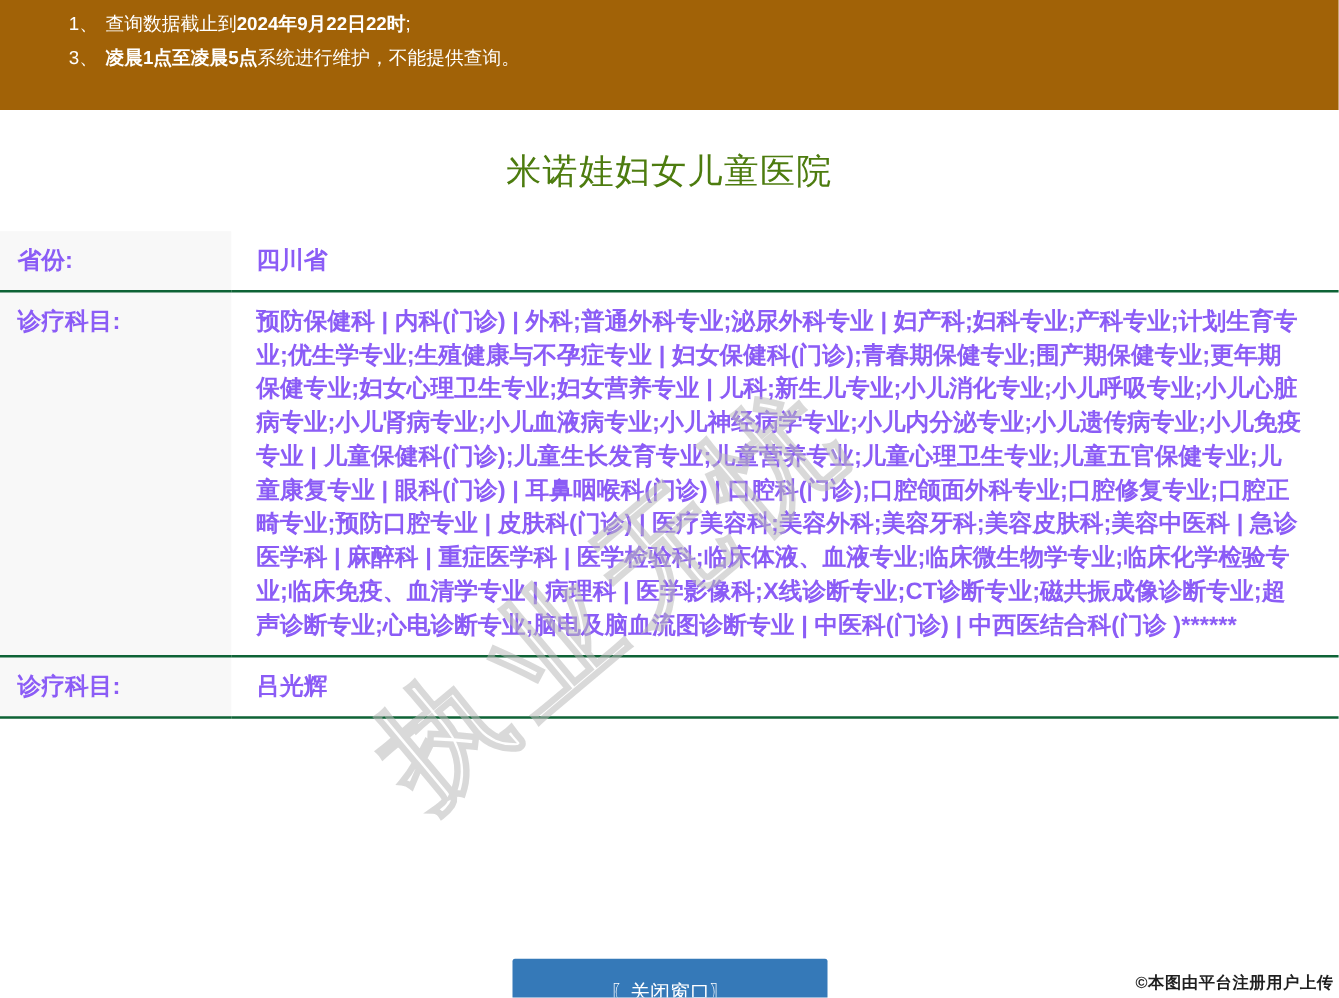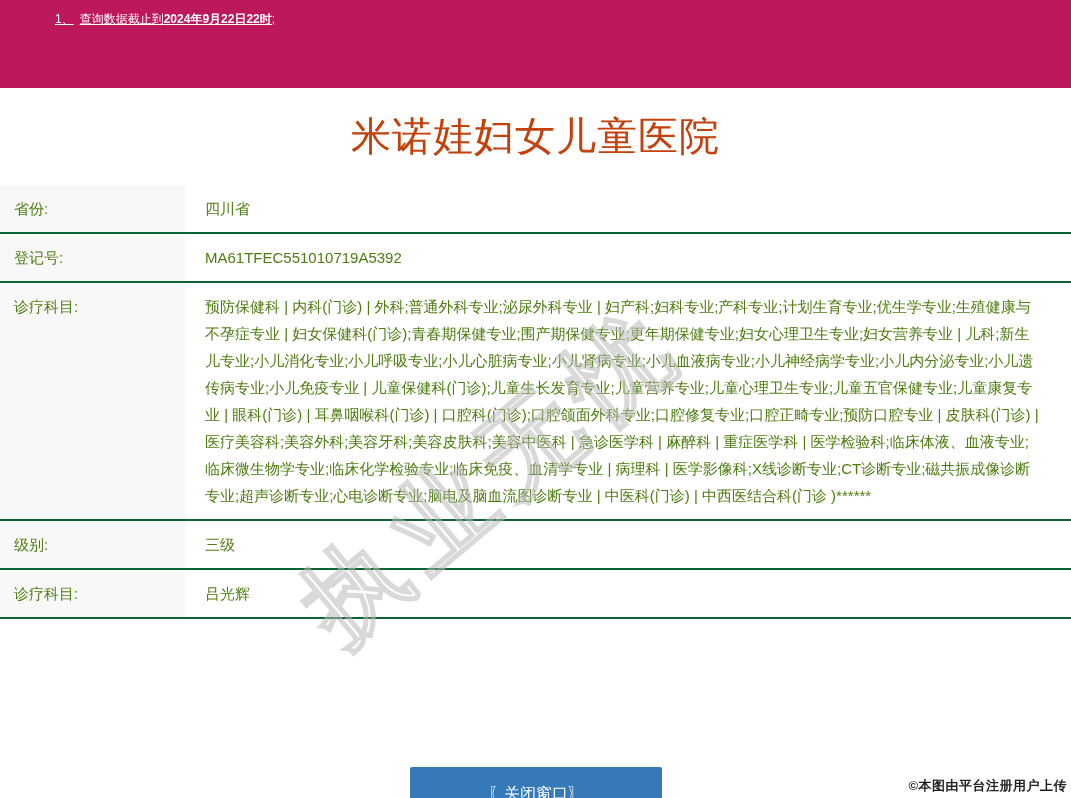--- a/index.html
+++ b/index.html
@@ -6,55 +6,55 @@
   html, body {
     width: 1071px; height: 798px;
     overflow: hidden;
     background: #ffffff;
     font-family: "Liberation Sans", "DejaVu Sans", sans-serif;
     position: relative;
   }
   
   .banner {
     width: 1071px; height: 88px;
-    background: #be185d;
+    background: #a16207;
     color: #ffffff;
     padding: 6px 0 0 55px;
-    font-size: 12px;
-    text-decoration: underline;
+    font-size: 15px;
   }
   .notice-line {
     line-height: 27px;
     white-space: nowrap;
   }
   .notice-line .num { margin-right: 6px; }
   .notice-line strong { font-weight: bold; }
   
   .title-wrap {
     height: 97px;
     display: flex; align-items: center; justify-content: center;
   }
   .hospital-title {
-    font-size: 40px;
+    font-size: 28px;
     font-weight: 400;
-    color: #c2410c;
+    color: #4d7c0f;
     letter-spacing: 1px;
   }
   
   .info-table {
     width: 1071px;
     border-collapse: collapse;
     table-layout: fixed;
   }
   .info-table td {
     border-bottom: 2px solid #0e6336;
     vertical-align: top;
-    font-size: 15px;
-    color: #4d7c0f;
+    font-size: 19px;
+    color: #8b5cf6;
     line-height: 27px;
+    font-weight: bold;
   }
   .info-table td.cell-label {
     width: 185px;
     background: #f8f8f8;
     padding: 10px 8px 10px 14px;
   }
   .info-table td.cell-value {
     padding: 10px 28px 10px 20px;
     word-break: break-all;
   }
@@ -104,43 +104,36 @@
       -1px  0   0 #ffffff, 1px  0   0 #ffffff,
        0   -1px 0 #ffffff, 0    1px 0 #ffffff;
     letter-spacing: 0.5px;
   }
 </style>
 </head>
 <body>
 
 <div class="banner">
   <div class="notice-line"><span class="num">1、</span><span>查询数据截止到</span><strong>2024年9月22日22时</strong><span>;</span></div>
+  <div class="notice-line"><span class="num">3、</span><span></span><strong>凌晨1点至凌晨5点</strong><span>系统进行维护，不能提供查询。</span></div>
 </div>
 
 <div class="title-wrap">
   <h1 class="hospital-title">米诺娃妇女儿童医院</h1>
 </div>
 
 <table class="info-table">
   <tbody>
     <tr>
       <td class="cell-label">省份:</td>
       <td class="cell-value">四川省</td>
     </tr>
     <tr>
-      <td class="cell-label">登记号:</td>
-      <td class="cell-value">MA61TFEC551010719A5392</td>
-    </tr>
-    <tr>
       <td class="cell-label">诊疗科目:</td>
       <td class="cell-value">预防保健科 | 内科(门诊) | 外科;普通外科专业;泌尿外科专业 | 妇产科;妇科专业;产科专业;计划生育专业;优生学专业;生殖健康与不孕症专业 | 妇女保健科(门诊);青春期保健专业;围产期保健专业;更年期保健专业;妇女心理卫生专业;妇女营养专业 | 儿科;新生儿专业;小儿消化专业;小儿呼吸专业;小儿心脏病专业;小儿肾病专业;小儿血液病专业;小儿神经病学专业;小儿内分泌专业;小儿遗传病专业;小儿免疫专业 | 儿童保健科(门诊);儿童生长发育专业;儿童营养专业;儿童心理卫生专业;儿童五官保健专业;儿童康复专业 | 眼科(门诊) | 耳鼻咽喉科(门诊) | 口腔科(门诊);口腔颌面外科专业;口腔修复专业;口腔正畸专业;预防口腔专业 | 皮肤科(门诊) | 医疗美容科;美容外科;美容牙科;美容皮肤科;美容中医科 | 急诊医学科 | 麻醉科 | 重症医学科 | 医学检验科;临床体液、血液专业;临床微生物学专业;临床化学检验专业;临床免疫、血清学专业 | 病理科 | 医学影像科;X线诊断专业;CT诊断专业;磁共振成像诊断专业;超声诊断专业;心电诊断专业;脑电及脑血流图诊断专业 | 中医科(门诊) | 中西医结合科(门诊 )******</td>
-    </tr>
-    <tr>
-      <td class="cell-label">级别:</td>
-      <td class="cell-value">三级</td>
     </tr>
     <tr>
       <td class="cell-label">诊疗科目:</td>
       <td class="cell-value">吕光辉</td>
     </tr>
   </tbody>
 </table>
 
 <div class="watermark">执业无忧</div>
 

